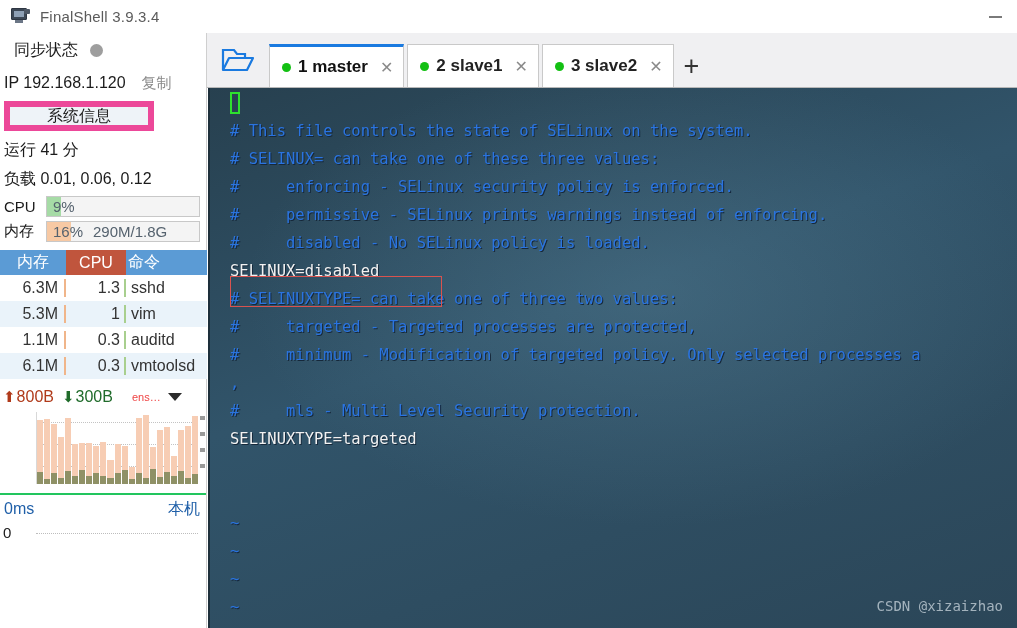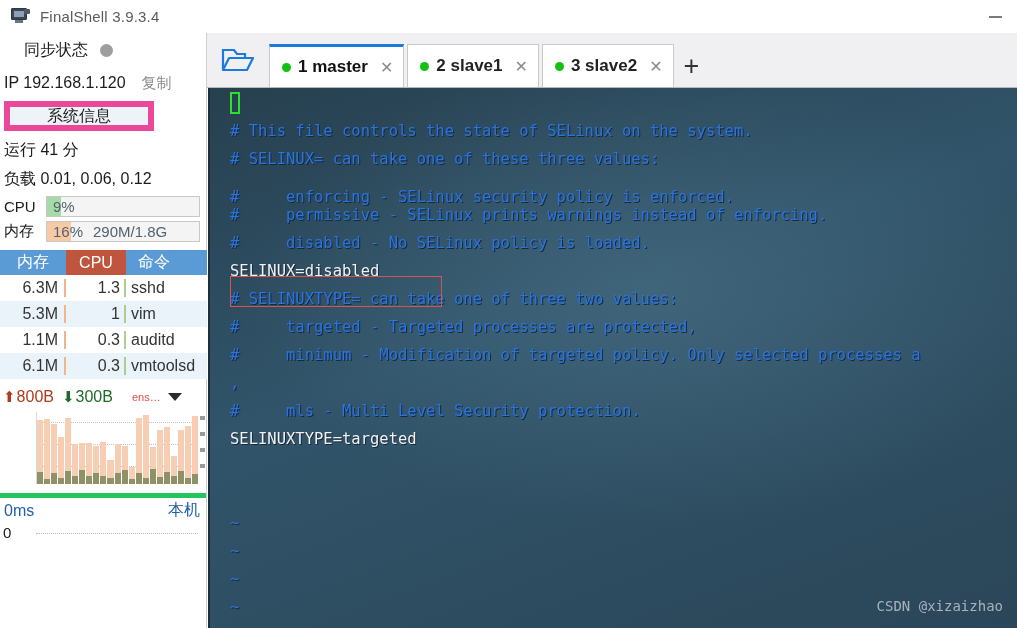--- a/index.html
+++ b/index.html
@@ -44,21 +44,21 @@
   .wbtn .minbar { width:13px; height:2px; background:#7a7a7a; }
 
   
   #sidebar {
     position:absolute; left:0; top:33px; width:207px; height:595px;
     background:#ffffff;
     border-right:1px solid #cfcfcf;
   }
   .sb-row { display:flex; align-items:center; }
 
-  #sync-row { height:34px; padding-left:24px; }
+  #sync-row { height:34px; padding-left:14px; }
   #sync-row .lbl { font-size:16px; color:#1b1b1b; }
   #sync-dot {
     width:13px; height:13px; border-radius:50%;
     background:#9e9e9e; margin-left:12px;
   }
 
   #ip-row { height:32px; padding-left:4px; justify-content:flex-start; }
   #ip-text { font-size:16px; color:#1b1b1b; }
   #copy-link { font-size:15px; color:#8b8b8b; margin-left:16px; }
 
@@ -93,21 +93,21 @@
   }
 
   
   #proc-table { margin-top:6px; width:207px; }
   #proc-head { display:flex; height:25px; background:#5b9bd5; }
   #proc-head .th {
     font-size:16px; color:#ffffff; display:flex; align-items:center;
   }
   #proc-head .th.mem { width:66px; justify-content:center; }
   #proc-head .th.cpu { width:60px; justify-content:center; background:#c0553d; }
-  #proc-head .th.cmd { flex:1; padding-left:12px; }
+  #proc-head .th.cmd { flex:1; padding-left:2px; }
   .proc-row { display:flex; height:26px; align-items:center; background:#ffffff; }
   .proc-row.alt { background:#eaf3fa; }
   .proc-row .c-mem {
     width:66px; text-align:right; padding-right:6px; font-size:16px; color:#333;
     border-right:2px solid #f0b58a;
   }
   .proc-row .c-cpu {
     width:60px; text-align:right; padding-right:4px; font-size:16px; color:#333;
     border-right:2px solid #a8cf8e;
   }
@@ -146,21 +146,21 @@
   .nbar { position:relative; flex:1 1 0; display:flex; flex-direction:column; justify-content:flex-end; }
   .nbar .top { background:#f7cdb4; width:100%; }
   .nbar .bot { background:#8f9166; width:100%; }
   #net-ticks {
     position:absolute; right:0; top:0; width:8px; height:72px;
   }
   #net-ticks i { position:absolute; right:1px; width:5px; height:4px; background:#9a9a9a; }
 
   #latency-row {
     height:30px; display:flex; align-items:center; justify-content:space-between;
-    padding:0 6px 0 4px; border-top:5px solid #22c55e; margin-top:3px;
+    padding:0 6px 0 4px; border-top:2px solid #22c55e; margin-top:3px;
   }
   #latency-row .l { font-size:16px; color:#1f5fa8; }
   #latency-row .r { font-size:16px; color:#1f5fa8; }
   #lat-chart {
     position:relative; height:22px; margin-top:1px;
   }
   #lat-chart .zero { position:absolute; left:3px; top:0; font-size:15px; color:#1b1b1b; }
   #lat-chart .dots {
     position:absolute; left:36px; right:8px; top:9px; height:0;
     border-top:1px dotted #bdbdbd;
@@ -458,21 +458,21 @@
         </div>
       </div>
     <div id="add-tab">+</div>
   </div>
 
   <div id="terminal">
     <div id="term-left-border"></div>
     <div id="term-lines">
         <div class="tline cmt" style="top: 34px;"># This file controls the state of SELinux on the system.</div>
         <div class="tline cmt" style="top: 62px;"># SELINUX= can take one of these three values:</div>
-        <div class="tline cmt" style="top: 100px;">#     enforcing - SELinux security policy is enforced.</div>
+        <div class="tline cmt" style="top: 90px;">#     enforcing - SELinux security policy is enforced.</div>
         <div class="tline cmt" style="top: 118px;">#     permissive - SELinux prints warnings instead of enforcing.</div>
         <div class="tline cmt" style="top: 146px;">#     disabled - No SELinux policy is loaded.</div>
         <div class="tline plain" style="top: 174px;">SELINUX=disabled</div>
         <div class="tline cmt" style="top: 202px;"># SELINUXTYPE= can take one of three two values:</div>
         <div class="tline cmt" style="top: 230px;">#     targeted - Targeted processes are protected,</div>
         <div class="tline cmt" style="top: 258px;">#     minimum - Modification of targeted policy. Only selected processes a</div>
         <div class="tline cmt" style="top: 286px;">,</div>
         <div class="tline cmt" style="top: 314px;">#     mls - Multi Level Security protection.</div>
         <div class="tline plain" style="top: 342px;">SELINUXTYPE=targeted</div>
         <div class="tline cmt" style="top: 370px;"></div>

